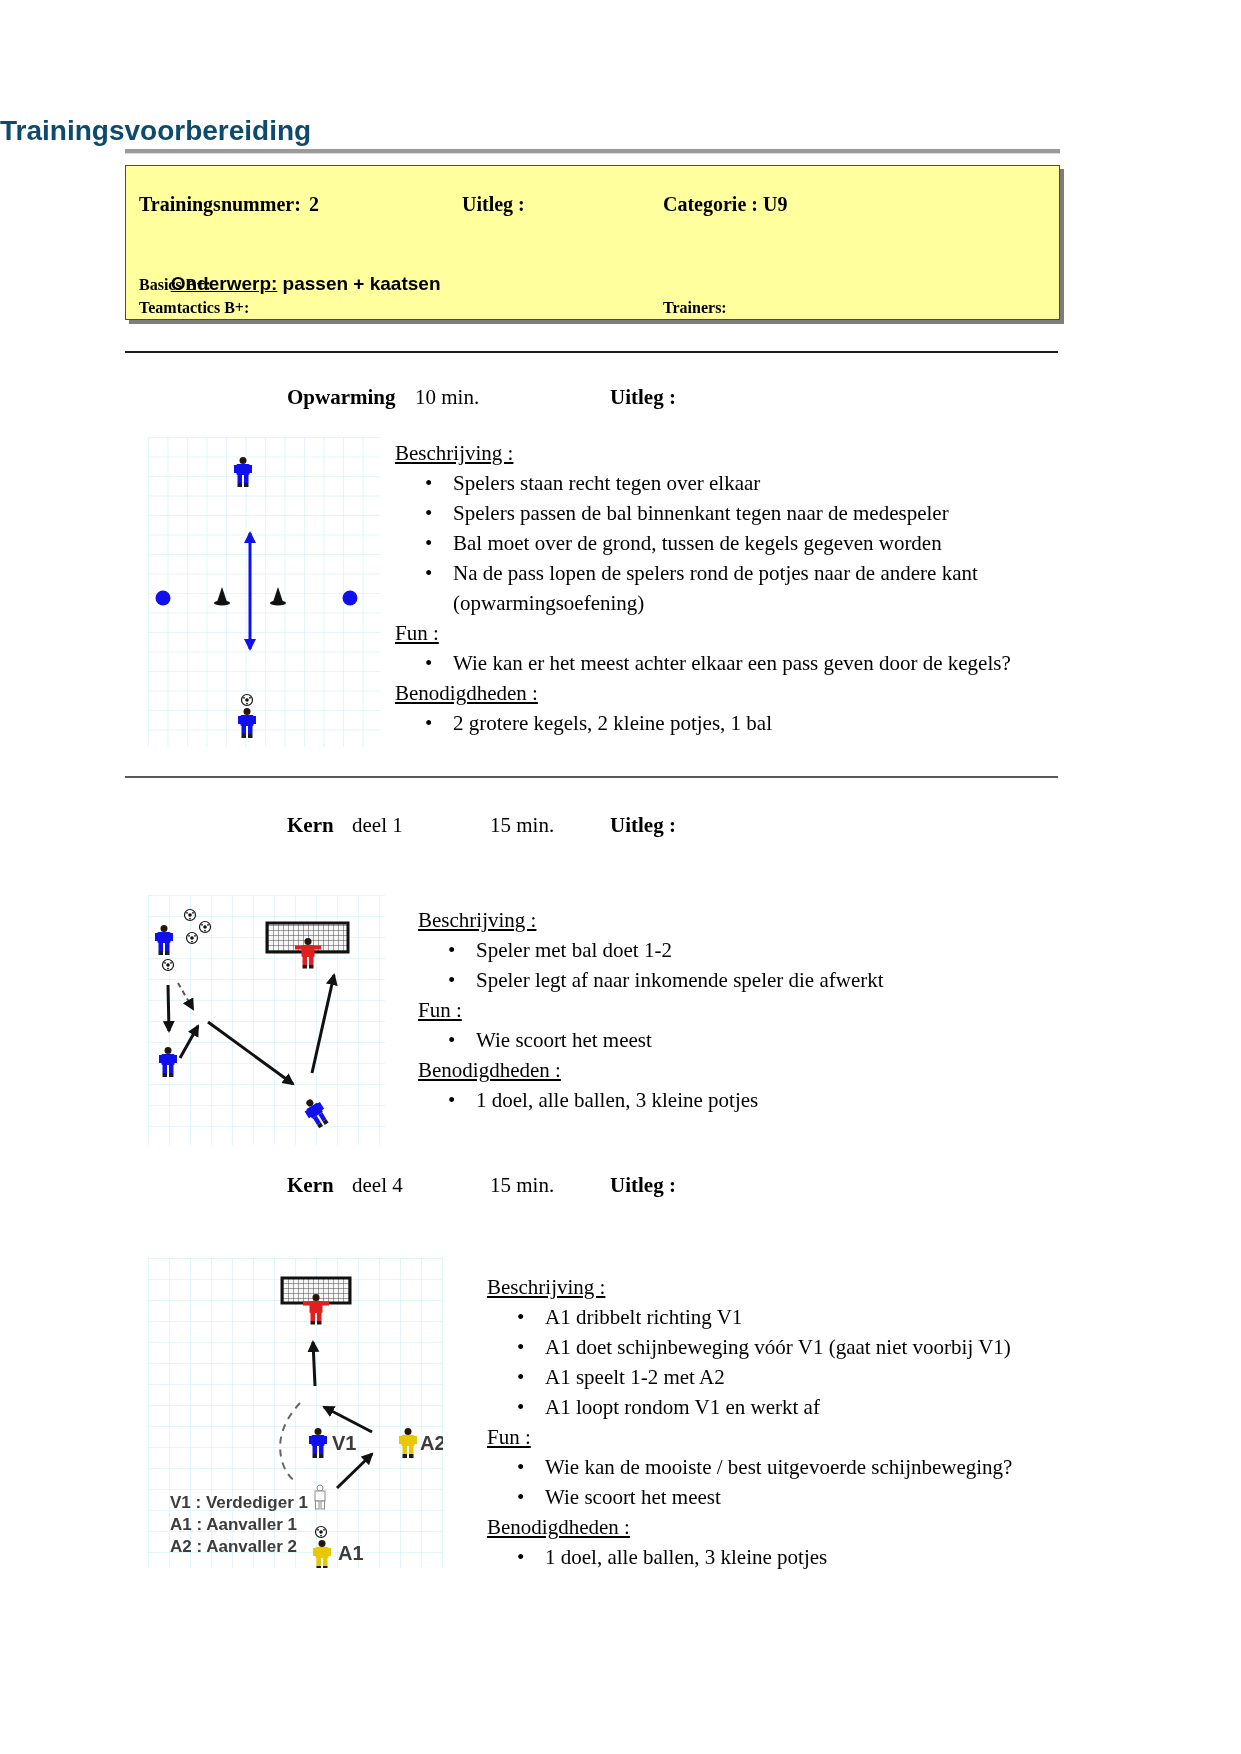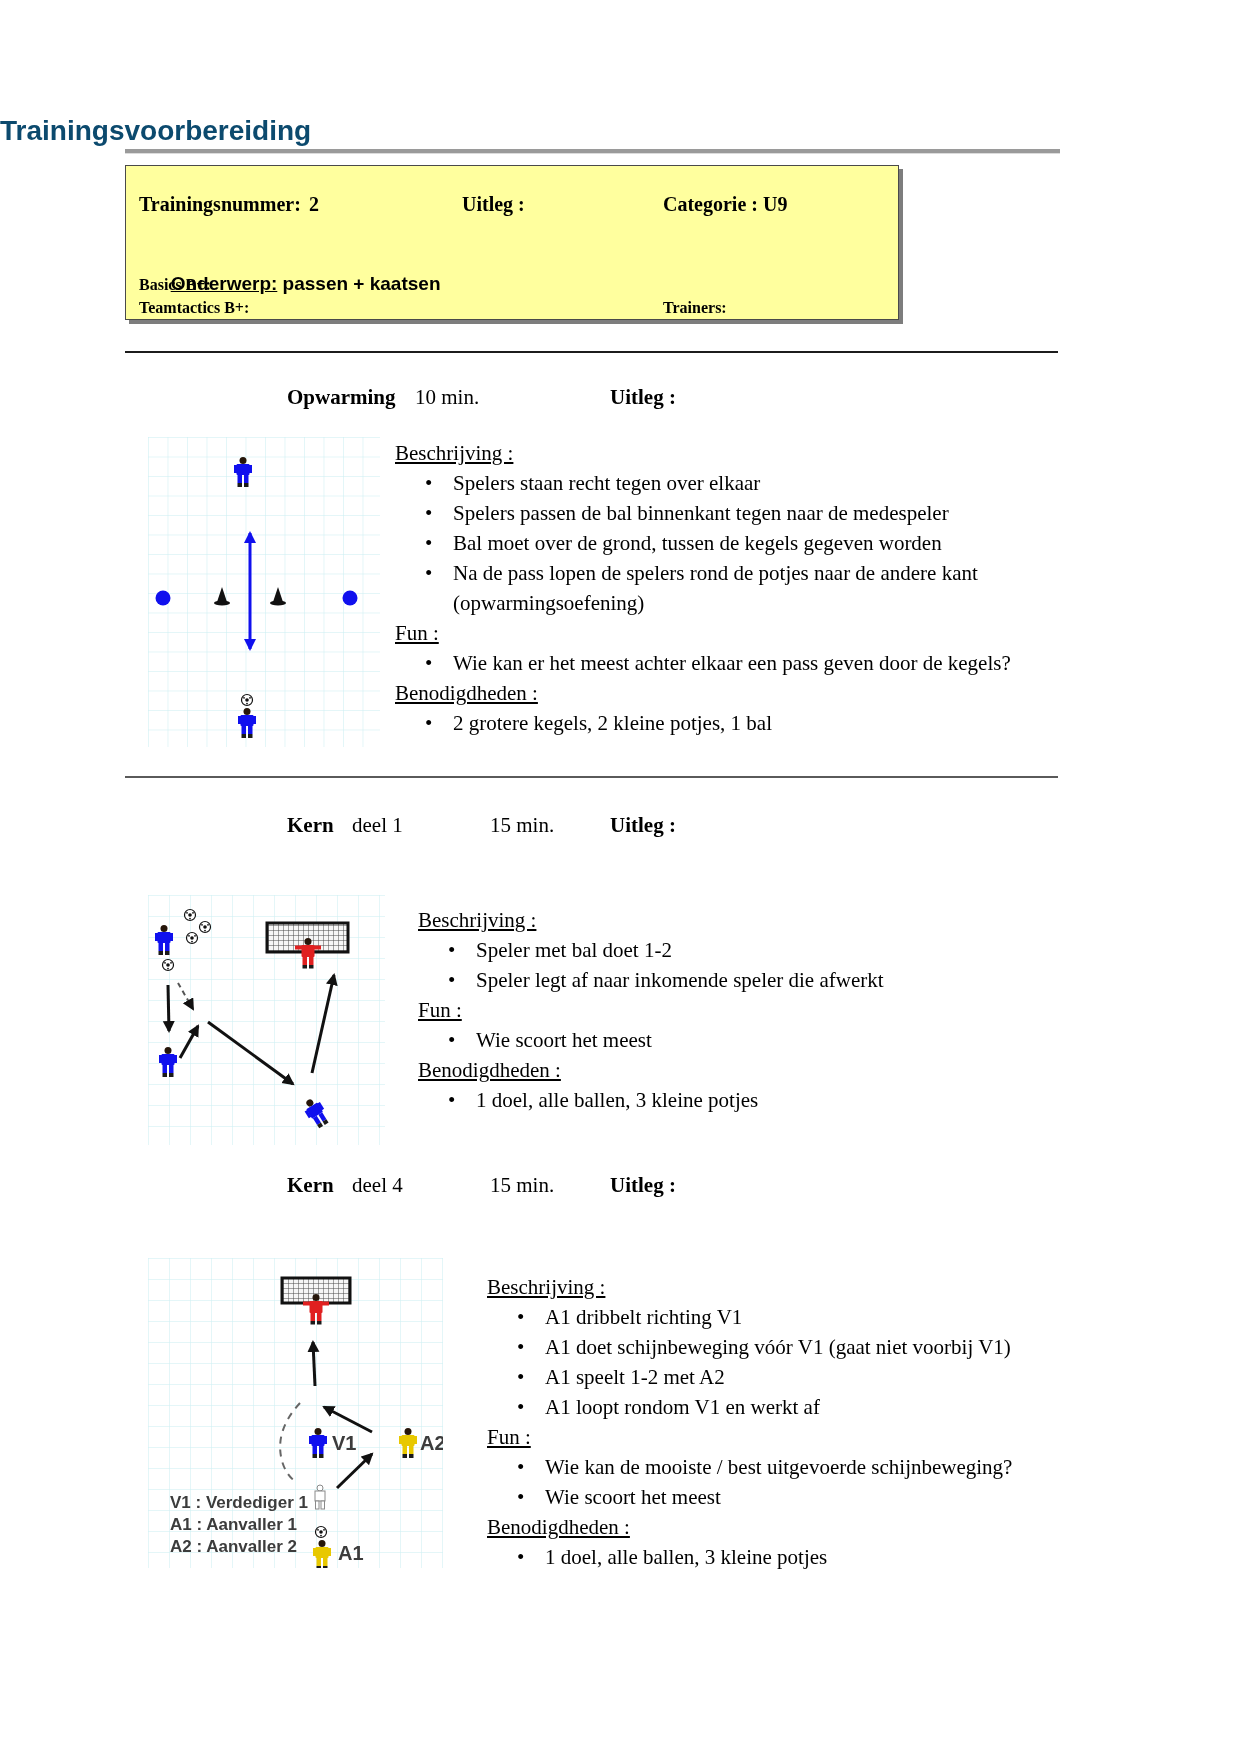--- a/index.html
+++ b/index.html
@@ -10,21 +10,21 @@
                font-family:"Liberation Sans", sans-serif; font-weight:bold;
                font-size:28px; color:#0c4a6e;margin-top:33px; }
 
   .rule-top  { position:absolute; left:125px; top:149px; width:935px; height:4px;
                background:#9a9a9a; border-bottom:1px solid #dcdcdc; }
   .rule-black{ position:absolute; left:125px; top:351px; width:933px; height:2px;
                background:#1c1c1c; }
   .rule-mid  { position:absolute; left:125px; top:776px; width:933px; height:2px;
                background:#5a5a5a; }
 
-  .info-box { position:absolute; left:125px; top:165px; width:774px; height:155px;
+  .info-box { position:absolute; left:125px; top:165px; width:935px; height:155px;
               background:#FFFF9E; border:1px solid #4a4a4a;
               box-shadow:4px 4px 0 #7d7d7d; box-sizing:border-box; }
   .info-box span, .info-box div { white-space:pre; }
   .ib-r1 { position:absolute; top:27px; font-size:20px; font-weight:bold; }
   .ib-tn-label { left:13px; }  .ib-tn-value { left:183px; }
   .ib-datum { left:336px; }    .ib-cat { left:537px; }
   .ib-onderwerp { position:absolute; top:85px; left:13px;
                   font-family:Liberation Sans, sans-serif; font-weight:bold; font-size:19px; }
   .ib-onderwerp .u { text-decoration:underline; }
   .ib-small { position:absolute; font-size:16px; font-weight:bold;font-family:Liberation Serif, serif; }

